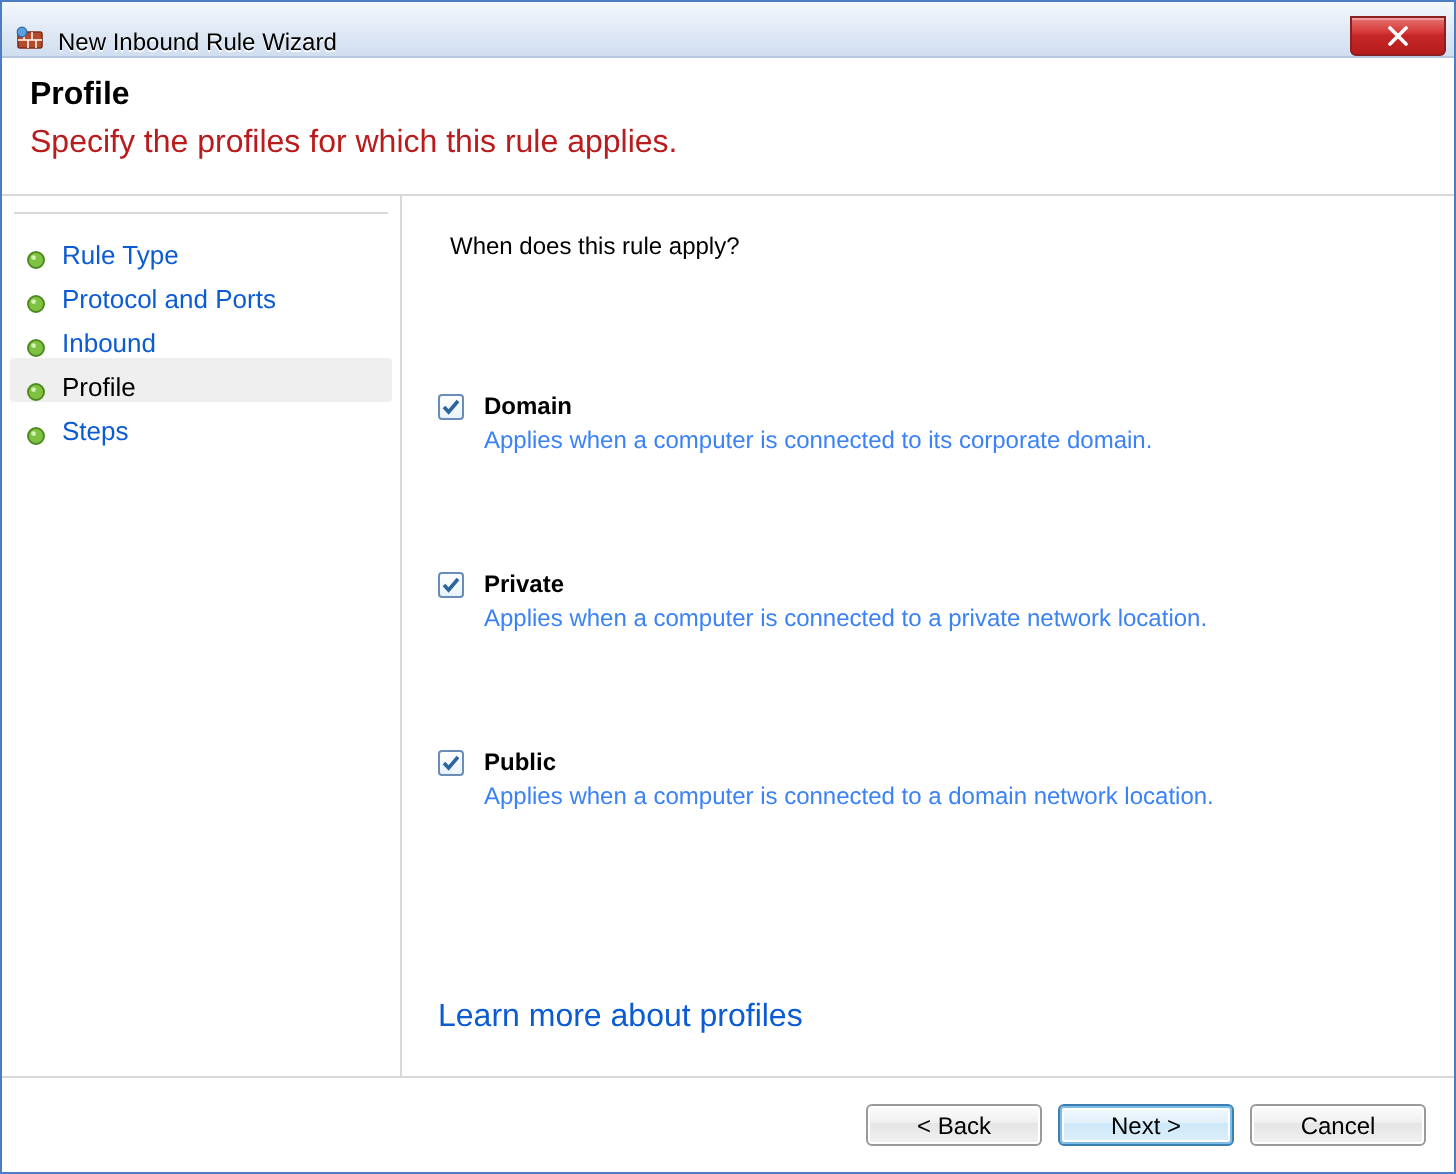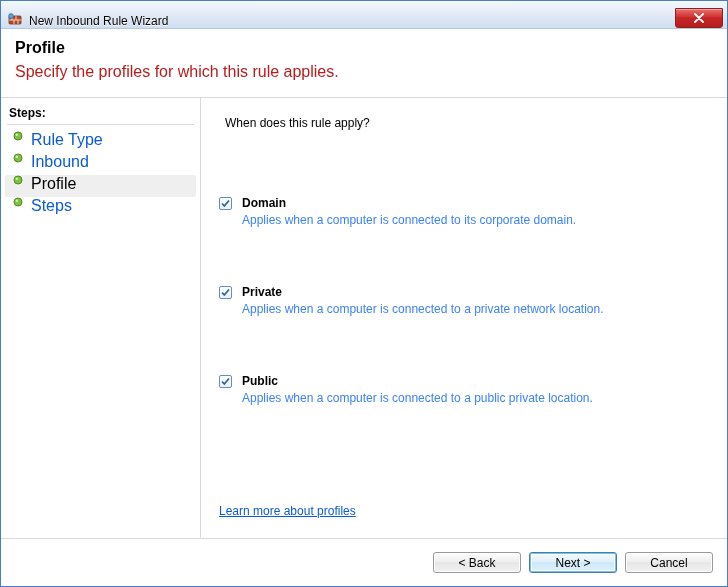--- a/index.html
+++ b/index.html
@@ -10,35 +10,35 @@
   .titlebar-title { flex: 1; font-size: 12px; color: #000; text-shadow: 0 1px 0 #fff; }
   .close-btn { width: 48px; height: 20px; margin-right: 4px; margin-top: -4px; background: linear-gradient(to bottom, #e57373 0%, #d32f2f 45%, #c62828 46%, #b71c1c 100%); border: 1px solid #8b2020; border-radius: 0 0 3px 3px; display: flex; align-items: center; justify-content: center; cursor: default; box-shadow: inset 0 1px 0 rgba(255,255,255,0.33); }
   .close-btn svg { display:block; }
   .header { padding: 10px 14px 16px 14px; border-bottom: 1px solid #d9d9d9; background: #fff; }
   .header-title { font-size: 16px; font-weight: bold; color: #000; margin-bottom: 6px; }
   .header-sub { font-size: 16px; color: #b91c1c; }
   .body { flex: 1; display: flex; min-height: 0; }
   .sidebar { width: 200px; border-right: 1px solid #d9d9d9; padding: 8px 4px 8px 4px; background: #fff; }
   .steps-title { font-weight: bold; font-size: 12px; padding: 0 4px 4px 4px; }
   .steps-sep { height: 1px; background: #d9d9d9; margin: 0 2px 6px 2px; }
-  .step { display: flex; align-items: flex-start; height: 22px; padding: 0 4px 0 8px; font-size: 16px; cursor: default; border-radius: 2px; }
+  .step { display: flex; align-items: flex-end; height: 22px; padding: 0 4px 0 8px; font-size: 13px; cursor: default; border-radius: 2px; }
   .step .dot { width: 10px; height: 10px; margin-right: 8px; display:inline-flex; }
   .step-link { color: #0b5bd3; }
   .step-current { background: #efefef; color: #000; font-weight: normal; }
   .step-current .step-link { color: #000; }
   .main { flex: 1; display: flex; flex-direction: column; padding: 18px 18px 12px 18px; min-width: 0; gap: 40px; }
   .question { font-size: 12px; color: #000; margin: 0 0 26px 6px; }
   .option { margin: 0 0 18px 0; }
   .opt-head { display: flex; align-items: center; }
   .chk { width: 13px; height: 13px; border: 1px solid #6a8db8; background: linear-gradient(to bottom, #fff, #e9f2fb); margin-right: 10px; display:inline-flex; align-items:center; justify-content:center; border-radius:2px; cursor: default; }
   .chk svg { display:block; }
   .opt-label { font-weight: bold; font-size: 12px; }
   .opt-desc { font-size: 12px; color: #3b82f6; margin: 3px 0 0 23px; }
   .learn { margin-top: auto; margin-bottom: 8px; }
-  .learn a { color: #0b5bd3; text-decoration: underline; font-size: 12px; cursor: default; }
+  .learn a { color: #0b5bd3; font-size: 16px; cursor: default; }
   .footer { height: 48px; border-top: 1px solid #d9d9d9; background: #fff; display: flex; align-items: center; justify-content: flex-end; padding: 0 14px; gap: 8px; }
   .btn { width: 88px; height: 21px; font-size: 12px; font-family: inherit; border: 1px solid #9a9a9a; background: linear-gradient(to bottom, #fdfdfd 0%, #efefef 45%, #e5e5e5 46%, #f2f2f2 100%); border-radius: 3px; cursor: default; color: #000; box-shadow: inset 0 0 0 1px #fff; }
   .btn-default { border: 1px solid #3c7fb1; box-shadow: 0 0 0 1px #7ebde8 inset, inset 0 0 0 2px #fff; background: linear-gradient(to bottom, #f5fafe 0%, #e1f0fb 45%, #cde8f9 46%, #e0f0fa 100%); }
 </style>
 </head>
 <body>
 
 <div class="window">
 
   <div class="titlebar">
@@ -62,33 +62,41 @@
   </div>
 
   <div class="header">
     <div class="header-title">Profile</div>
     <div class="header-sub">Specify the profiles for which this rule applies.</div>
   </div>
 
   <div class="body">
 
     <div class="sidebar">
-      <div class="steps-title">Steps:</div>
       <div class="steps-sep"></div>
 
       <div class="step">
         <span class="dot">
           <svg width="10" height="10">
               <circle cx="5" cy="5" r="4" fill="#7fc242" stroke="#4f8a23"></circle>
               <circle cx="3.8" cy="3.8" r="1.2" fill="#d6f2b6"></circle>
             </svg>
         </span>
         <span class="step-link">Rule Type</span>
       </div>
 
+      <div class="step">
+        <span class="dot">
+          <svg width="10" height="10">
+              <circle cx="5" cy="5" r="4" fill="#7fc242" stroke="#4f8a23"></circle>
+              <circle cx="3.8" cy="3.8" r="1.2" fill="#d6f2b6"></circle>
+            </svg>
+        </span>
+        <span class="step-link">Protocol and Ports</span>
+      </div>
 
       <div class="step">
         <span class="dot">
           <svg width="10" height="10">
               <circle cx="5" cy="5" r="4" fill="#7fc242" stroke="#4f8a23"></circle>
               <circle cx="3.8" cy="3.8" r="1.2" fill="#d6f2b6"></circle>
             </svg>
         </span>
         <span class="step-link">Inbound</span>
       </div>
@@ -143,21 +151,21 @@
 
       <div class="option">
         <div class="opt-head">
           <span class="chk">
             <svg width="11" height="11" viewBox="0 0 11 11">
                 <path d="M2 5.5 L4.3 8 L9 2.5" fill="none" stroke="#2a65a0" stroke-width="1.8"></path>
               </svg>
           </span>
           <span class="opt-label">Public</span>
         </div>
-        <div class="opt-desc">Applies when a computer is connected to a public private location.</div>
+        <div class="opt-desc">Applies when a computer is connected to a domain network location.</div>
       </div>
 
       <div class="learn">
         <a>Learn more about profiles</a>
       </div>
     </div>
 
   </div>
 
   <div class="footer">

